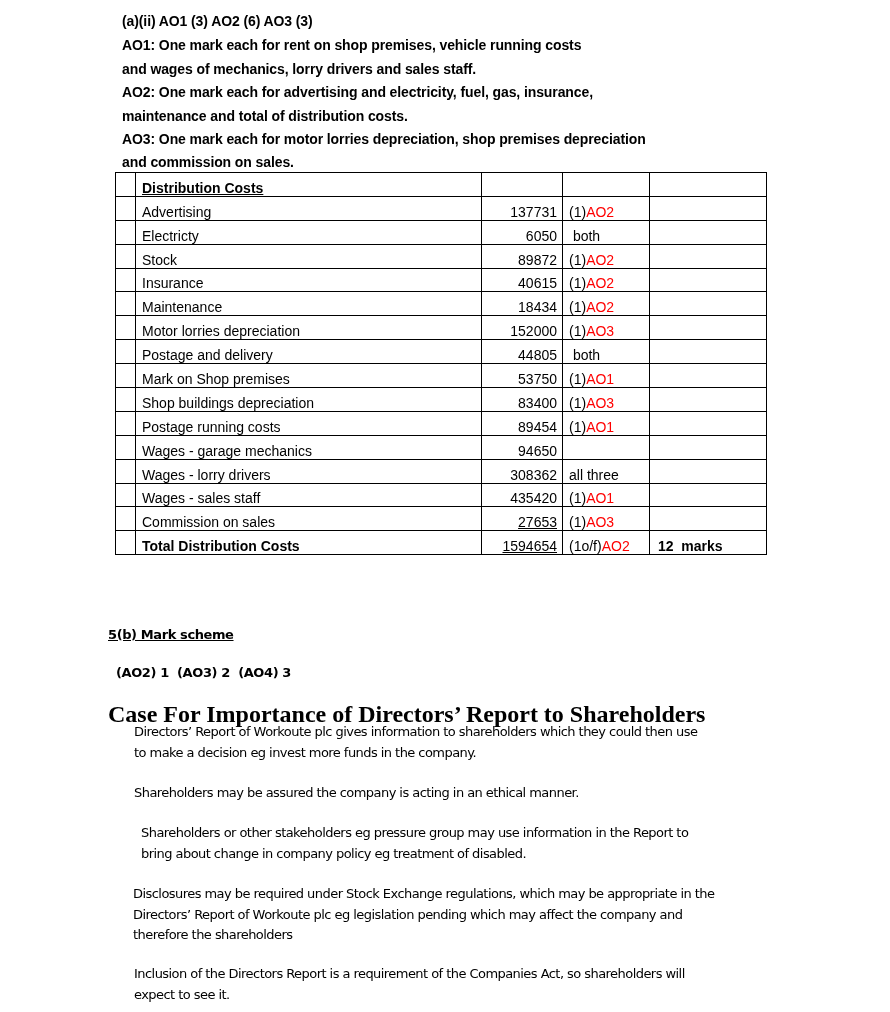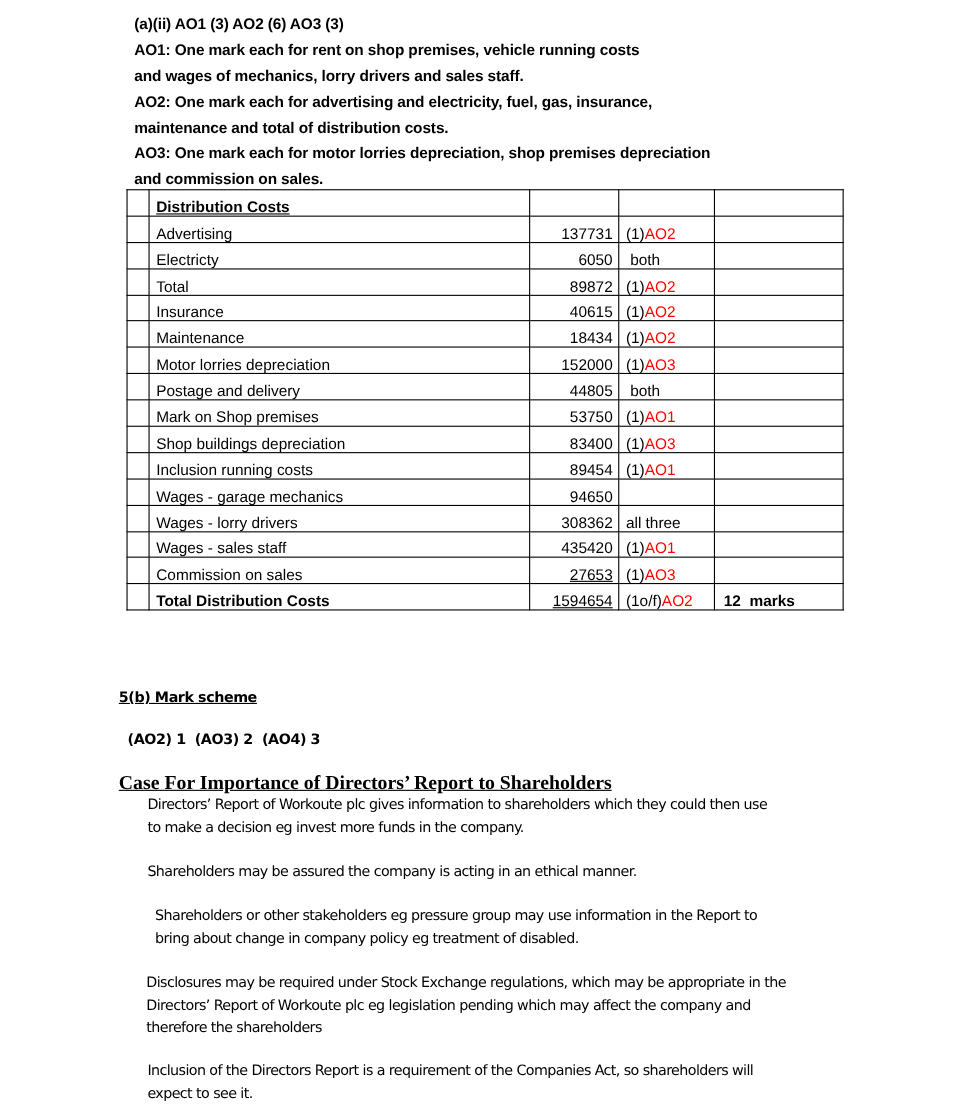--- a/index.html
+++ b/index.html
@@ -13,21 +13,21 @@
   td.c1 { width: 339px; padding-left: 6px !important; }
   td.c2 { width: 75px; text-align: right; padding-right: 5px !important; }
   td.c3 { width: 80px; padding-left: 6px !important; }
   td.c4 { width: 108px; padding-left: 8px !important; }
   .red { color: #ff0000; }
   .ul { text-decoration: underline; }
   .bold { font-weight: bold; }
 
   .sec-title { position: absolute; left: 108px; top: 627px; font-family: "DejaVu Sans", sans-serif; font-weight: bold; font-size: 13px; text-decoration: underline; letter-spacing: -0.4px; }
   .sec-marks { position: absolute; left: 116px; top: 665px; font-family: "DejaVu Sans", sans-serif; font-weight: bold; font-size: 13px; letter-spacing: -0.4px; white-space: pre; }
-  .case-title { position: absolute; left: 108px; top: 701px; font-family: "Liberation Serif", serif; font-weight: bold; font-size: 18px; text-decoration: underline; white-space: nowrap; }
+  .case-title { position: absolute; left: 108px; top: 701px; font-family: "Liberation Serif", serif; font-weight: bold; font-size: 24px; white-space: nowrap; }
   .para { position: absolute; font-family: "DejaVu Sans", sans-serif; font-size: 13px; line-height: 20.5px; letter-spacing: -0.55px; white-space: nowrap; }
 </style>
 </head>
 <body>
 
 <div class="hdr" style="top:13px;">(a)(ii)   AO1 (3)  AO2 (6)  AO3 (3)</div>
 <div class="hdr" style="top:37px;">AO1:  One mark each for rent on shop premises, vehicle running costs</div>
 <div class="hdr" style="top:61px;">and wages of mechanics, lorry drivers and sales staff.</div>
 <div class="hdr" style="top:84px;">AO2:  One mark each for advertising and electricity, fuel, gas, insurance,</div>
 <div class="hdr" style="top:108px;">maintenance and total of distribution costs.</div>
@@ -52,21 +52,21 @@
       </tr>
       <tr>
         <td class="c0"></td>
         <td class="c1"><span>Electricty</span></td>
         <td class="c2"><span>6050</span></td>
         <td class="c3" style="white-space: pre;"><span> both</span><span class="red" style="color: rgb(255, 0, 0);"></span></td>
         <td class="c4" style="white-space: pre;"><span></span></td>
       </tr>
       <tr>
         <td class="c0"></td>
-        <td class="c1"><span>Total</span></td>
+        <td class="c1"><span>Stock</span></td>
         <td class="c2"><span>89872</span></td>
         <td class="c3" style="white-space: pre;"><span>(1)</span><span class="red" style="color: rgb(255, 0, 0);">AO2</span></td>
         <td class="c4" style="white-space: pre;"><span></span></td>
       </tr>
       <tr>
         <td class="c0"></td>
         <td class="c1"><span>Insurance</span></td>
         <td class="c2"><span>40615</span></td>
         <td class="c3" style="white-space: pre;"><span>(1)</span><span class="red" style="color: rgb(255, 0, 0);">AO2</span></td>
         <td class="c4" style="white-space: pre;"><span></span></td>
@@ -101,21 +101,21 @@
       </tr>
       <tr>
         <td class="c0"></td>
         <td class="c1"><span>Shop buildings depreciation</span></td>
         <td class="c2"><span>83400</span></td>
         <td class="c3" style="white-space: pre;"><span>(1)</span><span class="red" style="color: rgb(255, 0, 0);">AO3</span></td>
         <td class="c4" style="white-space: pre;"><span></span></td>
       </tr>
       <tr>
         <td class="c0"></td>
-        <td class="c1"><span>Inclusion running costs</span></td>
+        <td class="c1"><span>Postage running costs</span></td>
         <td class="c2"><span>89454</span></td>
         <td class="c3" style="white-space: pre;"><span>(1)</span><span class="red" style="color: rgb(255, 0, 0);">AO1</span></td>
         <td class="c4" style="white-space: pre;"><span></span></td>
       </tr>
       <tr>
         <td class="c0"></td>
         <td class="c1"><span>Wages - garage mechanics</span></td>
         <td class="c2"><span>94650</span></td>
         <td class="c3" style="white-space: pre;"><span></span><span class="red" style="color: rgb(255, 0, 0);"></span></td>
         <td class="c4" style="white-space: pre;"><span></span></td>

